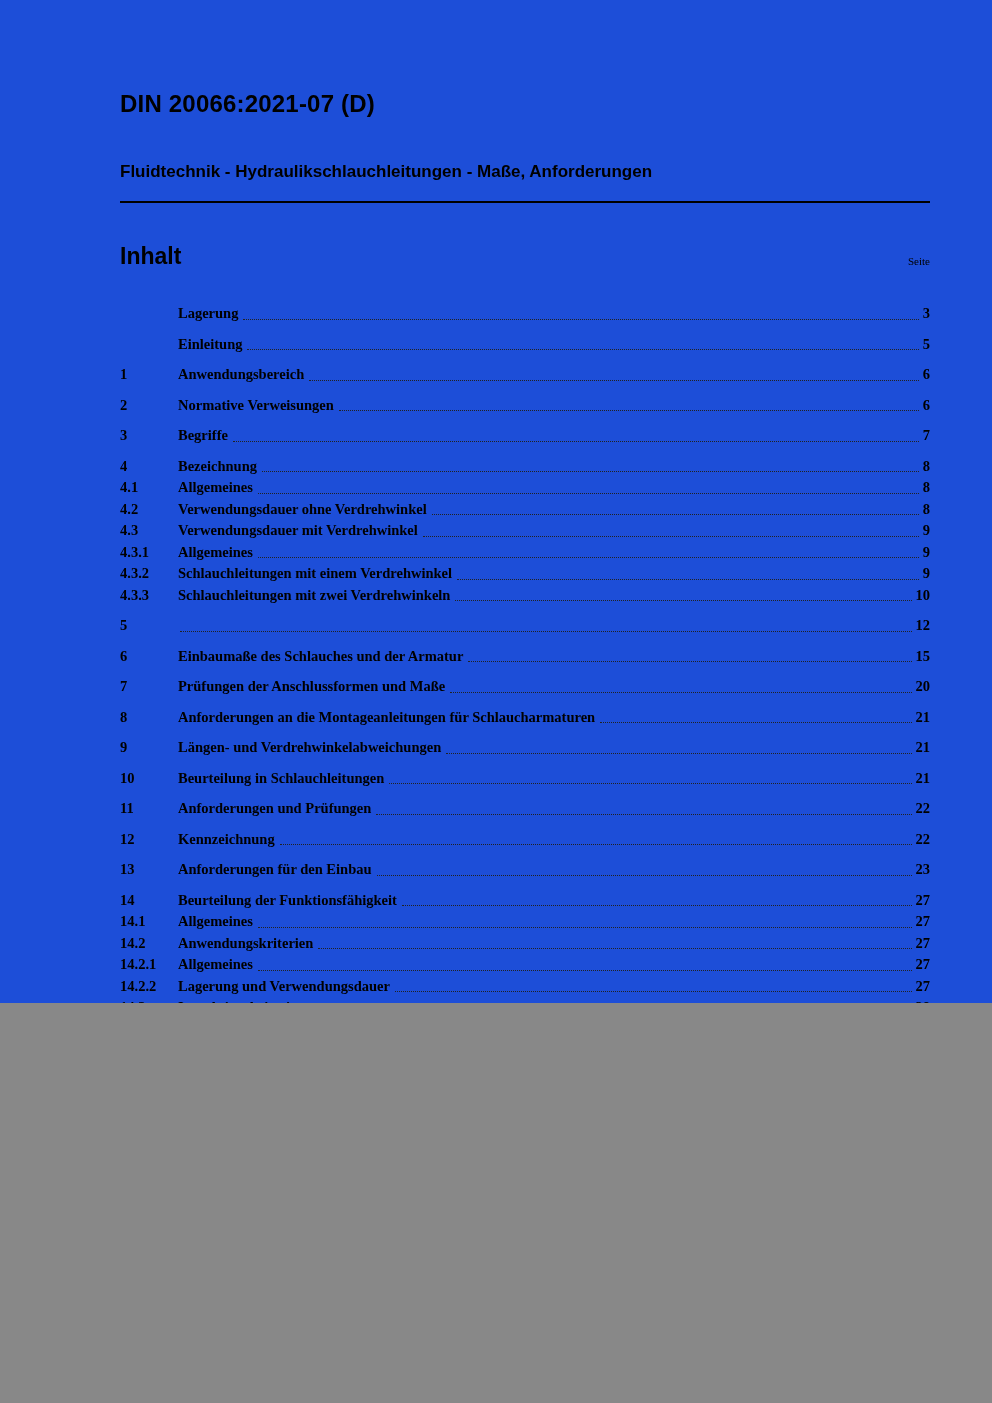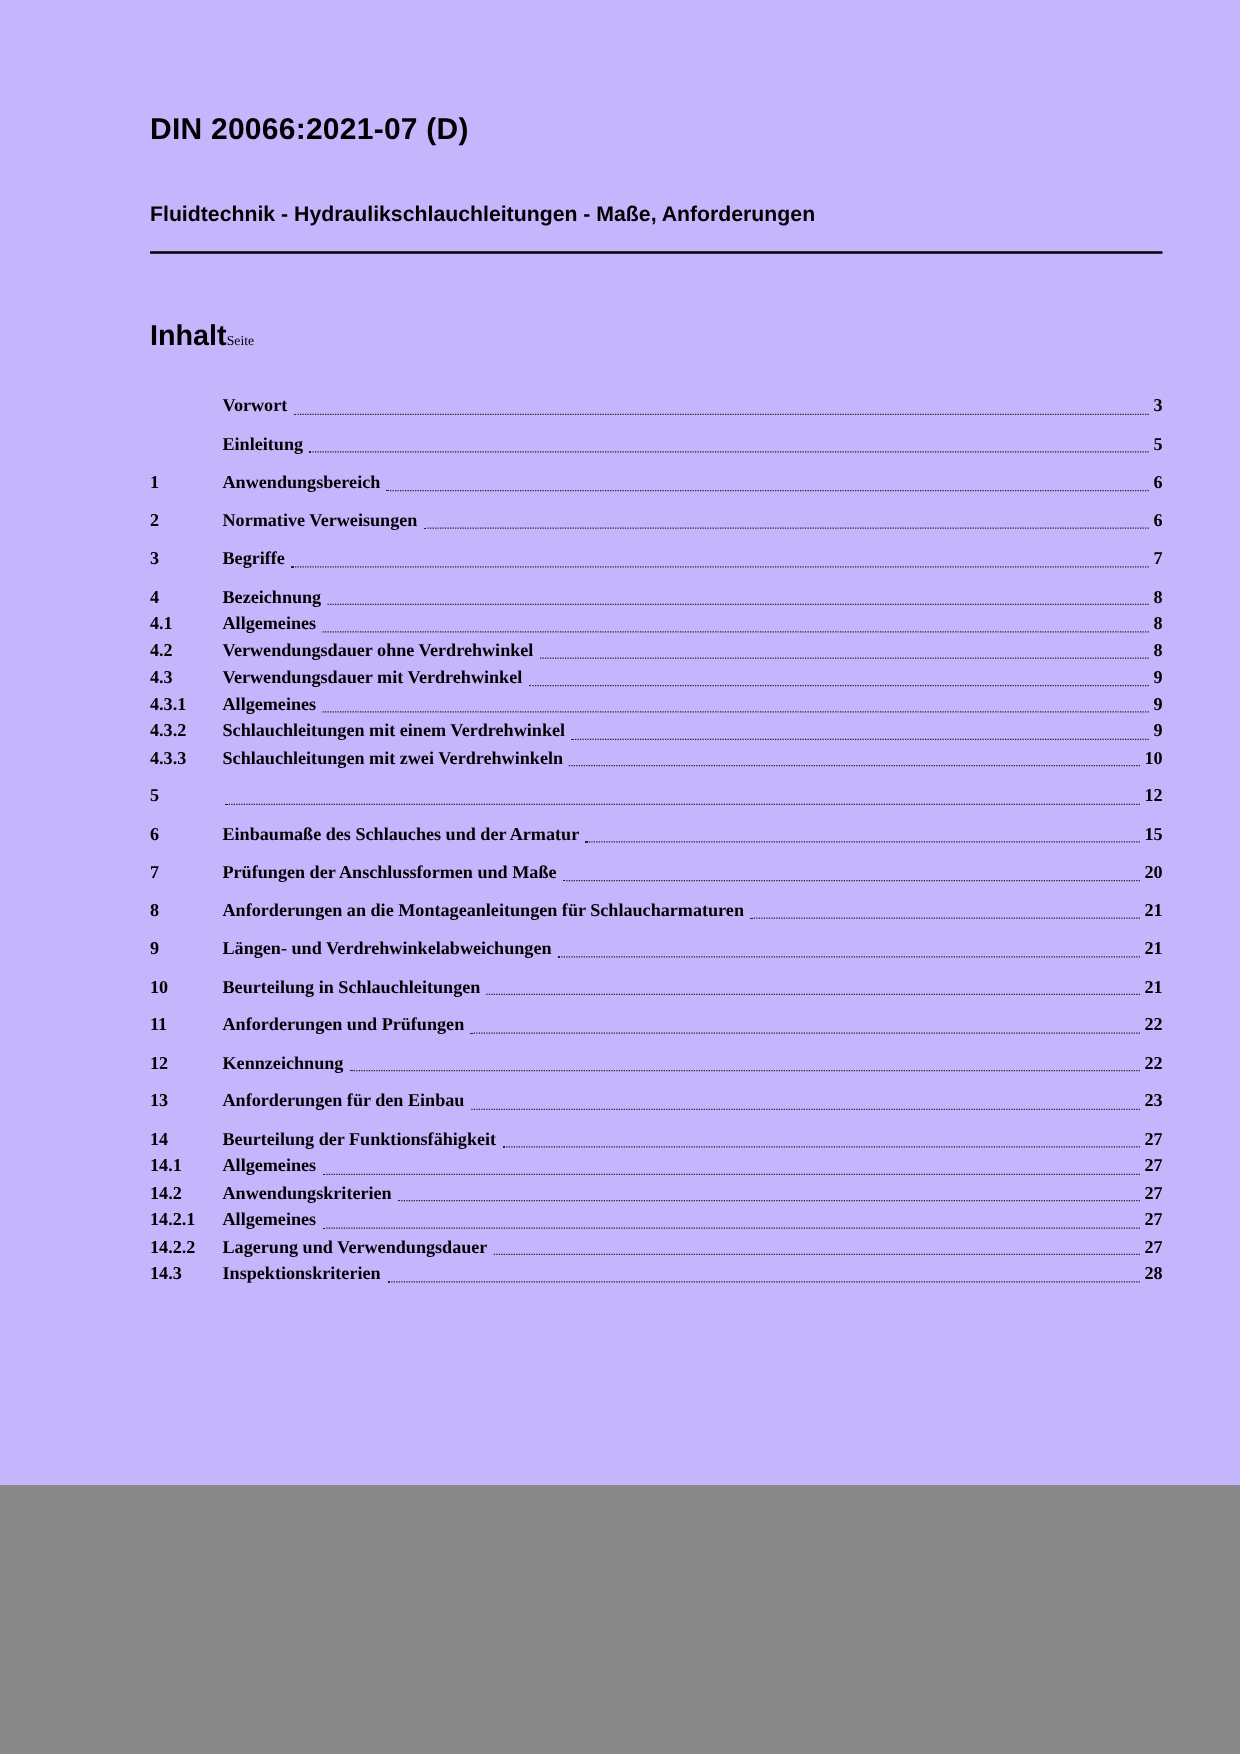--- a/index.html
+++ b/index.html
@@ -1,22 +1,22 @@
 <!DOCTYPE html>
 <html><head>
 <meta charset="utf-8">
 <style>
   * { margin: 0; padding: 0; box-sizing: border-box; }
   html, body { background: #888; }
   .page {
     position: relative;
     width: 992px;
-    height: 1188px;
+    height: 1003px;
     margin: 0 auto;
-    background: #c4b5fd;
+    background: #1d4ed8;
     font-family: "Liberation Sans", sans-serif;
     color: #000;
     overflow: hidden;
   }
   .content {
     position: absolute;
     left: 120px;
     right: 62px;
     top: 0;
   }
@@ -31,23 +31,23 @@
     margin-top: 44px;
     padding-bottom: 19px;
     border-bottom: 2px solid #000;
   }
   .subtitle {
     font-size: 17px;
     font-weight: bold;
     font-family: "Liberation Sans", sans-serif;
   }
   .toc-head {
-    margin-top: 52px;
+    margin-top: 40px;
     display: flex;
-    justify-content: flex-start;
+    justify-content: space-between;
     align-items: flex-end;
   }
   .toc-heading {
     font-size: 23px;
     font-weight: bold;
     font-family: "Liberation Sans", sans-serif;
   }
   .toc-page-label {
     font-size: 11px;
     font-weight: normal;
@@ -112,21 +112,21 @@
     </div>
 
     <div class="toc-head">
       <div class="toc-heading">Inhalt</div>
       <div class="toc-page-label">Seite</div>
     </div>
 
     <div class="toc-list" id="toc-entries">
         <div class="toc-row major">
           <span class="num"></span>
-          <span class="title">Vorwort</span>
+          <span class="title">Lagerung</span>
           <span class="leader"></span>
           <span class="pg">3</span>
         </div>
         <div class="toc-row major">
           <span class="num"></span>
           <span class="title">Einleitung</span>
           <span class="leader"></span>
           <span class="pg">5</span>
         </div>
         <div class="toc-row major">

